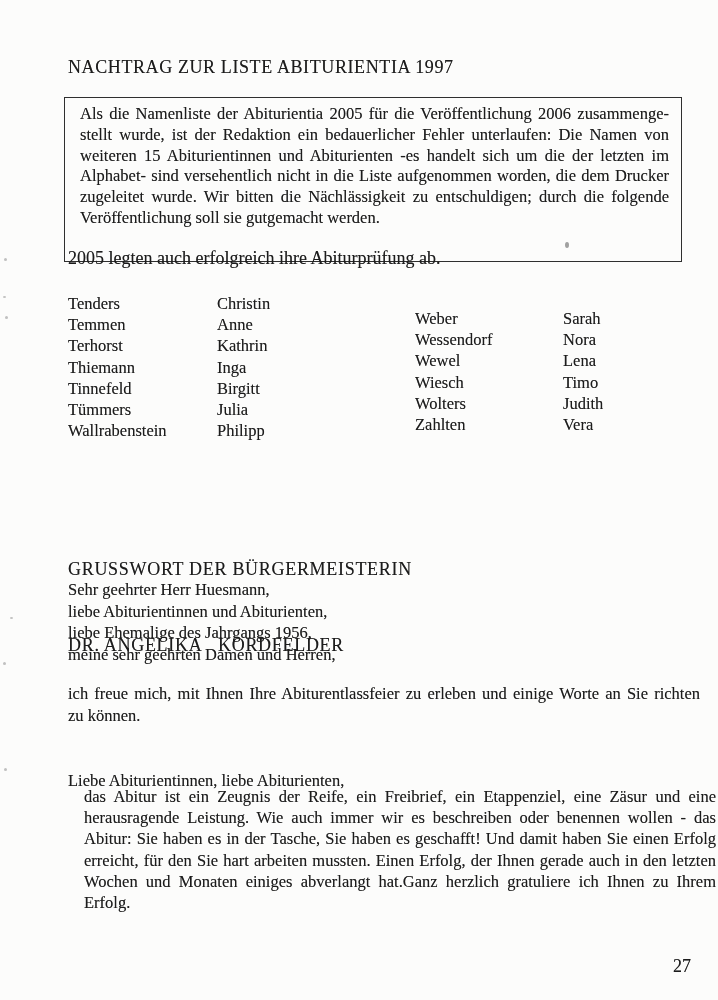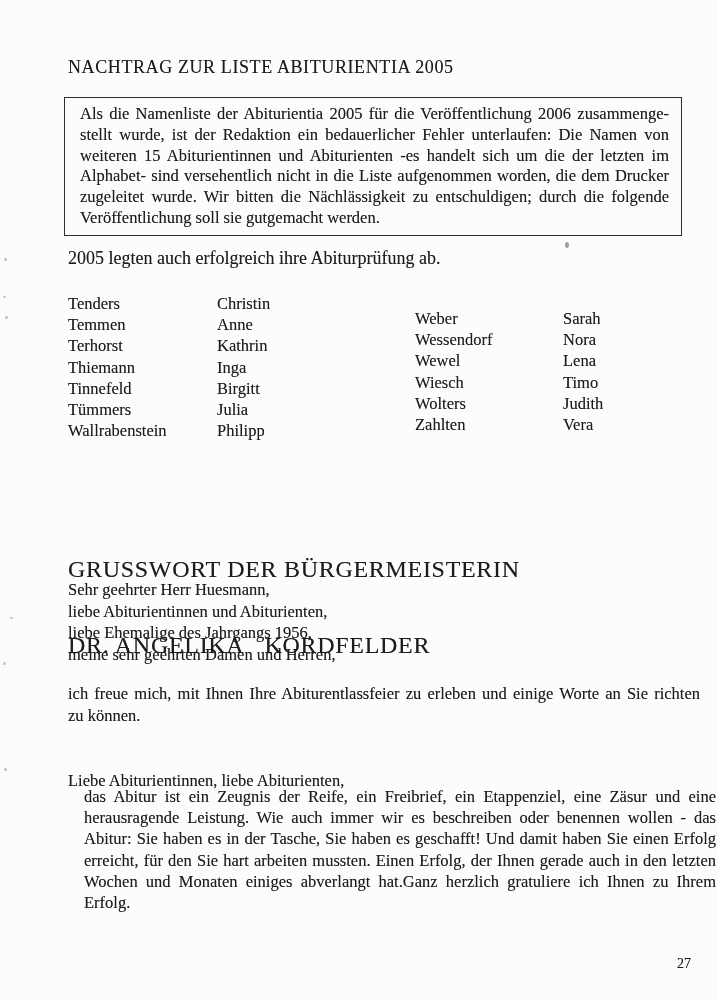--- a/index.html
+++ b/index.html
@@ -23,21 +23,21 @@
     background: var(--paper);
   }
   .txt { text-shadow: 0 0 0.4px rgba(25,25,25,0.45); }
 
   .title {
     position: absolute; left: 68px; top: 57px;
     font-size: 18px; letter-spacing: 0.6px; white-space: nowrap;
   }
   .notice-box {
     position: absolute; left: 64px; top: 97px;
-    width: 618px; height: 139px;
+    width: 618px; height: 165px;
     border: 1.5px solid var(--border);
     padding: 6px 12px 0 15px;
   }
   .notice-box .jline { font-size: 16.5px; line-height: 20.8px; }
 
   .jline { text-align: justify; text-align-last: justify; }
   .jline.jlast { text-align-last: left; }
 
   .intro {
     position: absolute; left: 68px; top: 248px;
@@ -45,57 +45,57 @@
   }
 
   .names-left  { position: absolute; left: 68px;  top: 293px; width: 345px; }
   .names-right { position: absolute; left: 415px; top: 308px; width: 280px; }
   .name-row { display: grid; line-height: 21.2px; font-size: 16.5px; }
   .names-left  .name-row { grid-template-columns: 149px 1fr; }
   .names-right .name-row { grid-template-columns: 148px 1fr; }
 
   .gruss-heading {
     position: absolute; left: 68px; top: 506px;
-    font-size: 24px; letter-spacing: 0.7px; line-height: 25.4px;
+    font-size: 18px; letter-spacing: 0.7px; line-height: 25.4px;
     white-space: pre-wrap;
   }
   .salutation {
     position: absolute; left: 68px; top: 579px;
     font-size: 16.5px; line-height: 21.7px;
   }
   .para1 {
     position: absolute; left: 68px; top: 683px; width: 632px;
     font-size: 16.5px; line-height: 21.6px;
   }
   .address-line {
     position: absolute; left: 68px; top: 771px;
     font-size: 16.5px; white-space: nowrap;
   }
   .para2 {
     position: absolute; left: 84px; top: 786px; width: 632px;
     font-size: 16.5px; line-height: 21.2px;
   }
   .page-number {
     position: absolute; right: 27px; top: 956px;
-    font-size: 14px;
+    font-size: 18px;
     text-align: right;
   }
 
   .speck {
     position: absolute; background: var(--artifact);
     border-radius: 50%; opacity: 0.8;
   }
   .speck.dark { background: #8a8a8a; }
 </style>
 </head>
 <body>
 
 <div class="page">
 
-  <div class="title txt">NACHTRAG ZUR LISTE ABITURIENTIA 2005</div>
+  <div class="title txt">NACHTRAG ZUR LISTE ABITURIENTIA 1997</div>
 
   <div class="notice-box">
     <div class="jline txt">Als die Namenliste der Abiturientia 2005 für die Veröffentlichung 2006 zusammenge-</div>
     <div class="jline txt">stellt wurde, ist der Redaktion ein bedauerlicher Fehler unterlaufen: Die Namen von</div>
     <div class="jline txt">weiteren 15 Abiturientinnen und Abiturienten -es handelt sich um die der letzten im</div>
     <div class="jline txt">Alphabet- sind versehentlich nicht in die Liste aufgenommen worden, die dem Drucker</div>
     <div class="jline txt">zugeleitet wurde. Wir bitten die Nächlässigkeit zu entschuldigen; durch die folgende</div>
     <div class="jline jlast txt">Veröffentlichung soll sie gutgemacht werden.</div>
   </div>
 

